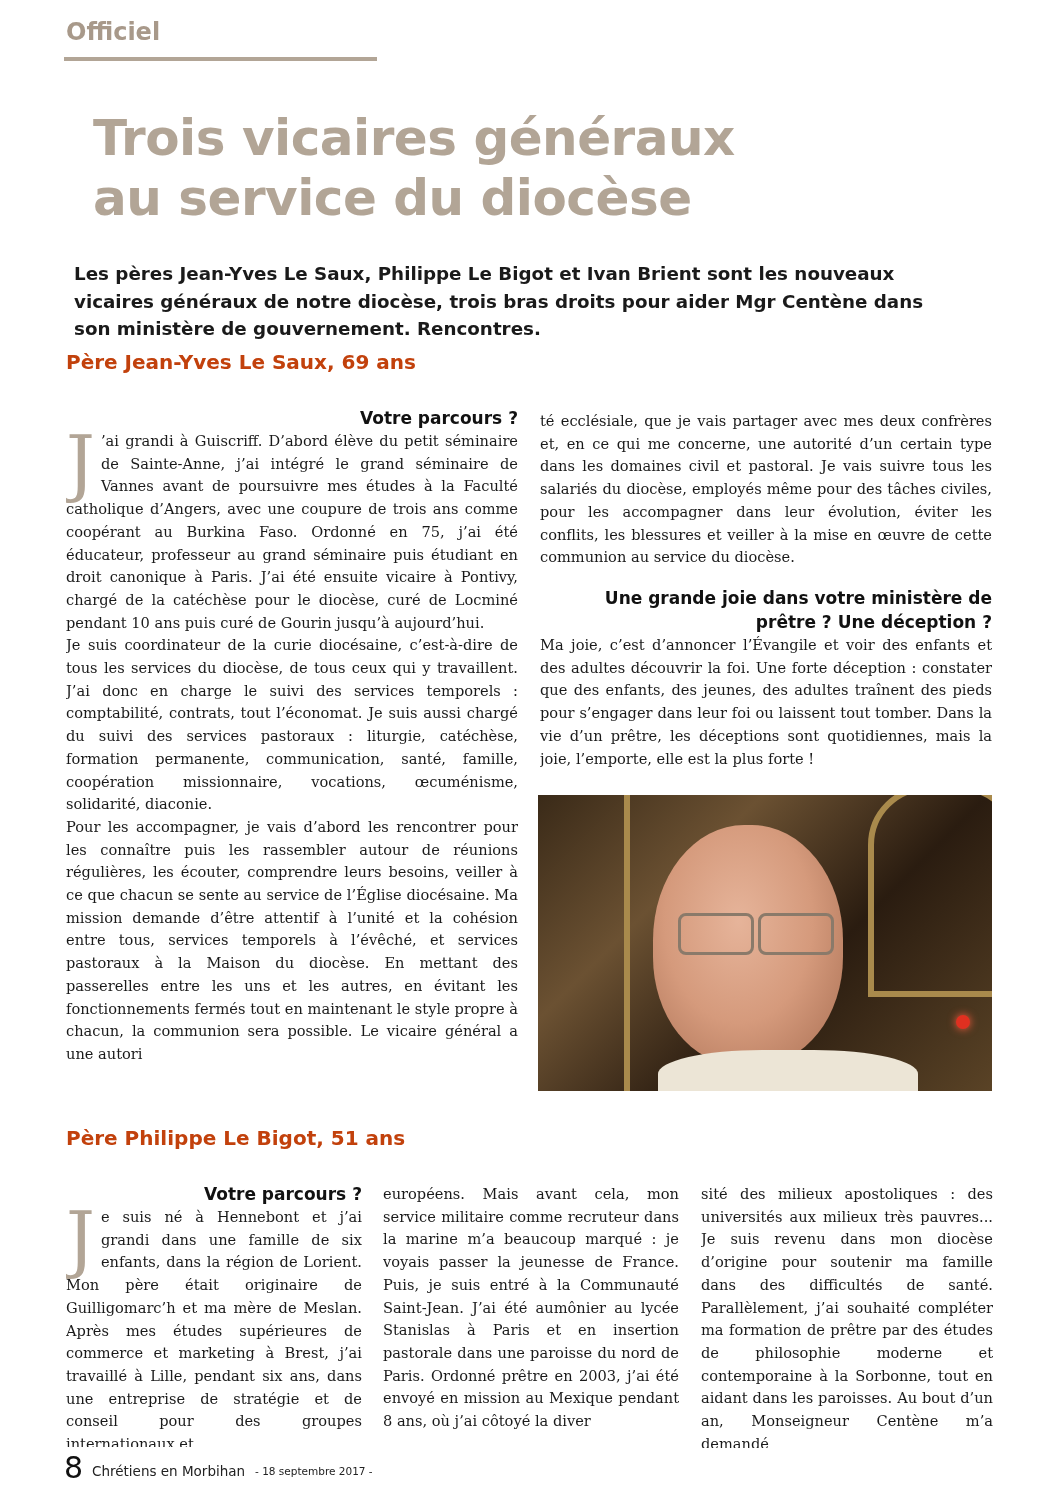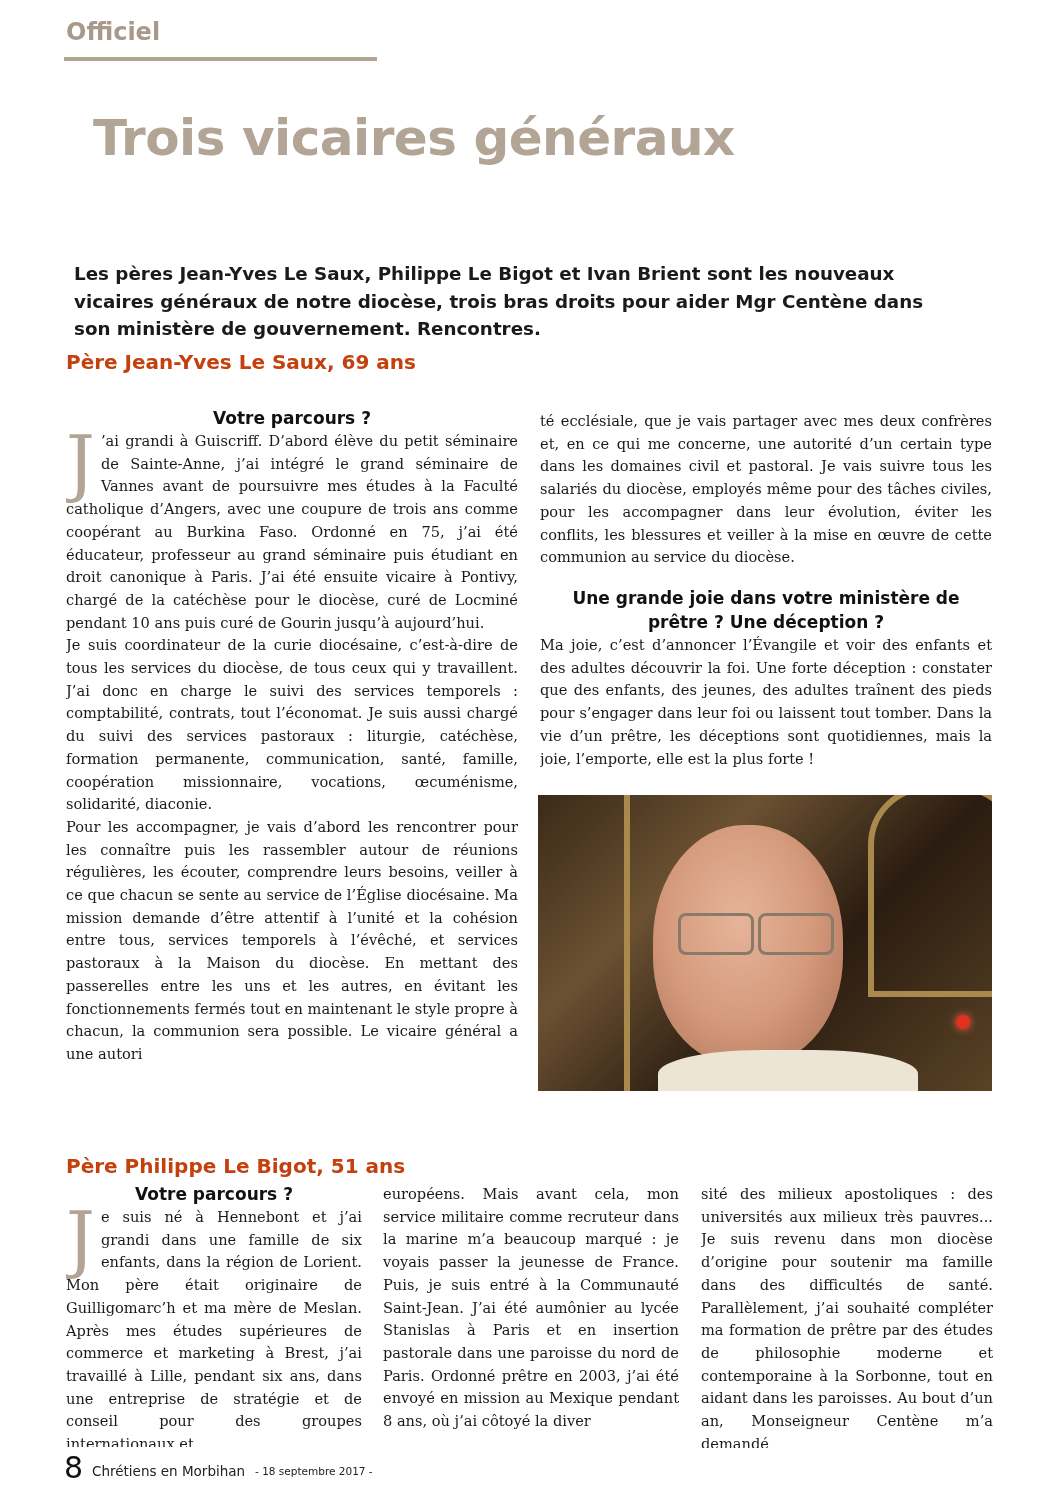--- a/index.html
+++ b/index.html
@@ -9,21 +9,21 @@
          font-size: 24px; color: #a8998a; font-family: "DejaVu Sans", sans-serif; }
   .section-rule { position: absolute; left: 64px; top: 57px; width: 313px; height: 4px; background: #b2a596; }
   .title { position: absolute; left: 81px; top: 96px; width: 900px; font-size: 50px; line-height: 60px;
          font-weight: bold; color: #b2a596; letter-spacing: -0.5px; margin: 12px; }
   .lead { position: absolute; left: 66px; top: 252px; width: 890px; font-size: 18.3px; line-height: 27.5px;
          font-weight: bold; color: #1a1a1a; margin: 8px; }
   .person { position: absolute; left: 66px; font-size: 20px; font-weight: bold; color: #c2410c; margin: 0; }
   .col { position: absolute; font-family: "DejaVu Serif", serif; font-size: 14.6px; line-height: 22.7px;
          text-align: justify; color: #1a1a1a; }
   .col p { margin: 0; }
-  .q { font-family: "DejaVu Sans", sans-serif; font-weight: bold; font-size: 17px; margin: 0 0 6px 0; color: #111; line-height: 24px; text-align: center; }
+  .q { font-family: "DejaVu Sans", sans-serif; font-weight: bold; font-size: 17px; margin: 0 0 6px 0; color: #111; line-height: 24px; text-align: right; }
   .dropcap { float: left; font-size: 72px; line-height: 62px; color: #b2a596; margin: 2px 6px -4px 0; font-family: "DejaVu Serif", serif; }
   .photo { position: absolute; left: 538px; top: 795px; width: 454px; height: 296px; overflow: hidden;
          background: linear-gradient(135deg, #3a2a18 0%, #6b5132 30%, #2a1c10 60%, #5a4326 100%); }
   .photo .frame { position: absolute; border: 6px solid #a98a4c; }
   .photo .face { position: absolute; left: 115px; top: 30px; width: 190px; height: 240px; border-radius: 48% 48% 45% 45%;
          background: radial-gradient(ellipse at 45% 40%, #e6b49a 0%, #d59a7c 50%, #a86e52 100%); }
   .photo .glasses { position: absolute; top: 118px; width: 70px; height: 36px; border: 3px solid #8a7a6a; border-radius: 8px; }
   .photo .robe { position: absolute; left: 120px; top: 255px; width: 260px; height: 60px; background: #ece5d6; border-radius: 40% 40% 0 0; }
   .photo .candle { position: absolute; left: 418px; top: 220px; width: 14px; height: 14px; border-radius: 50%; background: #e03020; box-shadow: 0 0 8px #ff6040; }
   .footer-num { position: absolute; left: 64px; top: 1450px; font-size: 30px; font-family: "DejaVu Sans", sans-serif; color: #111; }
@@ -31,20 +31,21 @@
   .footer-date { position: absolute; left: 255px; top: 1465px; font-size: 10.5px; color: #222; font-family: "DejaVu Sans", sans-serif; text-align: center; }
 </style>
 </head>
 <body>
 
 <div class="section-tag">Officiel</div>
 <div class="section-rule"></div>
 
 <h1 class="title">
   <span>Trois vicaires généraux</span><br>
+  <span>au service du diocèse</span>
 </h1>
 
 <p class="lead">Les pères Jean-Yves Le Saux, Philippe Le Bigot et Ivan Brient sont les nouveaux vicaires généraux de notre diocèse, trois bras droits pour aider Mgr Centène dans son ministère de gouvernement. Rencontres.</p>
 
 <h2 class="person" style="top:350px;">Père Jean-Yves Le Saux, 69 ans</h2>
 
 <div class="col" style="left:66px; top:406px; width:452px; height:690px; overflow:hidden;">
   <p class="q">Votre parcours ?</p>
   <p>
     <span class="dropcap">J</span><span>’ai grandi à Guiscriff. D’abord élève du petit séminaire de Sainte-Anne, j’ai intégré le grand séminaire de Vannes avant de poursuivre mes études à la Faculté catholique d’Angers, avec une coupure de trois ans comme coopérant au Burkina Faso. Ordonné en 75, j’ai été éducateur, professeur au grand séminaire puis étudiant en droit canonique à Paris. J’ai été ensuite vicaire à Pontivy, chargé de la catéchèse pour le diocèse, curé de Locminé pendant 10 ans puis curé de Gourin jusqu’à aujourd’hui.</span>
@@ -64,21 +65,21 @@
 <div class="photo">
   <div class="frame" style="left:-10px; top:-10px; width:90px; height:320px;"></div>
   <div class="frame" style="left:330px; top:-10px; width:140px; height:200px; border-radius:60px 60px 0 0;"></div>
   <div class="face"></div>
   <div class="glasses" style="left:140px;"></div>
   <div class="glasses" style="left:220px;"></div>
   <div class="robe"></div>
   <div class="candle"></div>
 </div>
 
-<h2 class="person" style="top:1126px;margin-top:28px;">Père Philippe Le Bigot, 51 ans</h2>
+<h2 class="person" style="top:1126px;">Père Philippe Le Bigot, 51 ans</h2>
 
 <div class="col" style="left:66px; top:1182px; width:296px; height:265px; overflow:hidden;">
   <p class="q">Votre parcours ?</p>
   <p>
     <span class="dropcap">J</span><span id="p2text">e suis né à Hennebont et j’ai grandi dans une famille de six enfants, dans la région de Lorient. Mon père était originaire de Guilligomarc’h et ma mère de Meslan. Après mes études supérieures de commerce et marketing à Brest, j’ai travaillé à Lille, pendant six ans, dans une entreprise de stratégie et de conseil pour des groupes internationaux et </span>
   </p>
 </div>
 <div class="col" style="left:383px; top:1183px; width:296px; height:265px; overflow:hidden;">
   <p id="p2col2">européens. Mais avant cela, mon service militaire comme recruteur dans la marine m’a beaucoup marqué : je voyais passer la jeunesse de France. Puis, je suis entré à la Communauté Saint-Jean. J’ai été aumônier au lycée Stanislas à Paris et en insertion pastorale dans une paroisse du nord de Paris. Ordonné prêtre en 2003, j’ai été envoyé en mission au Mexique pendant 8 ans, où j’ai côtoyé la diver</p>
 </div>

